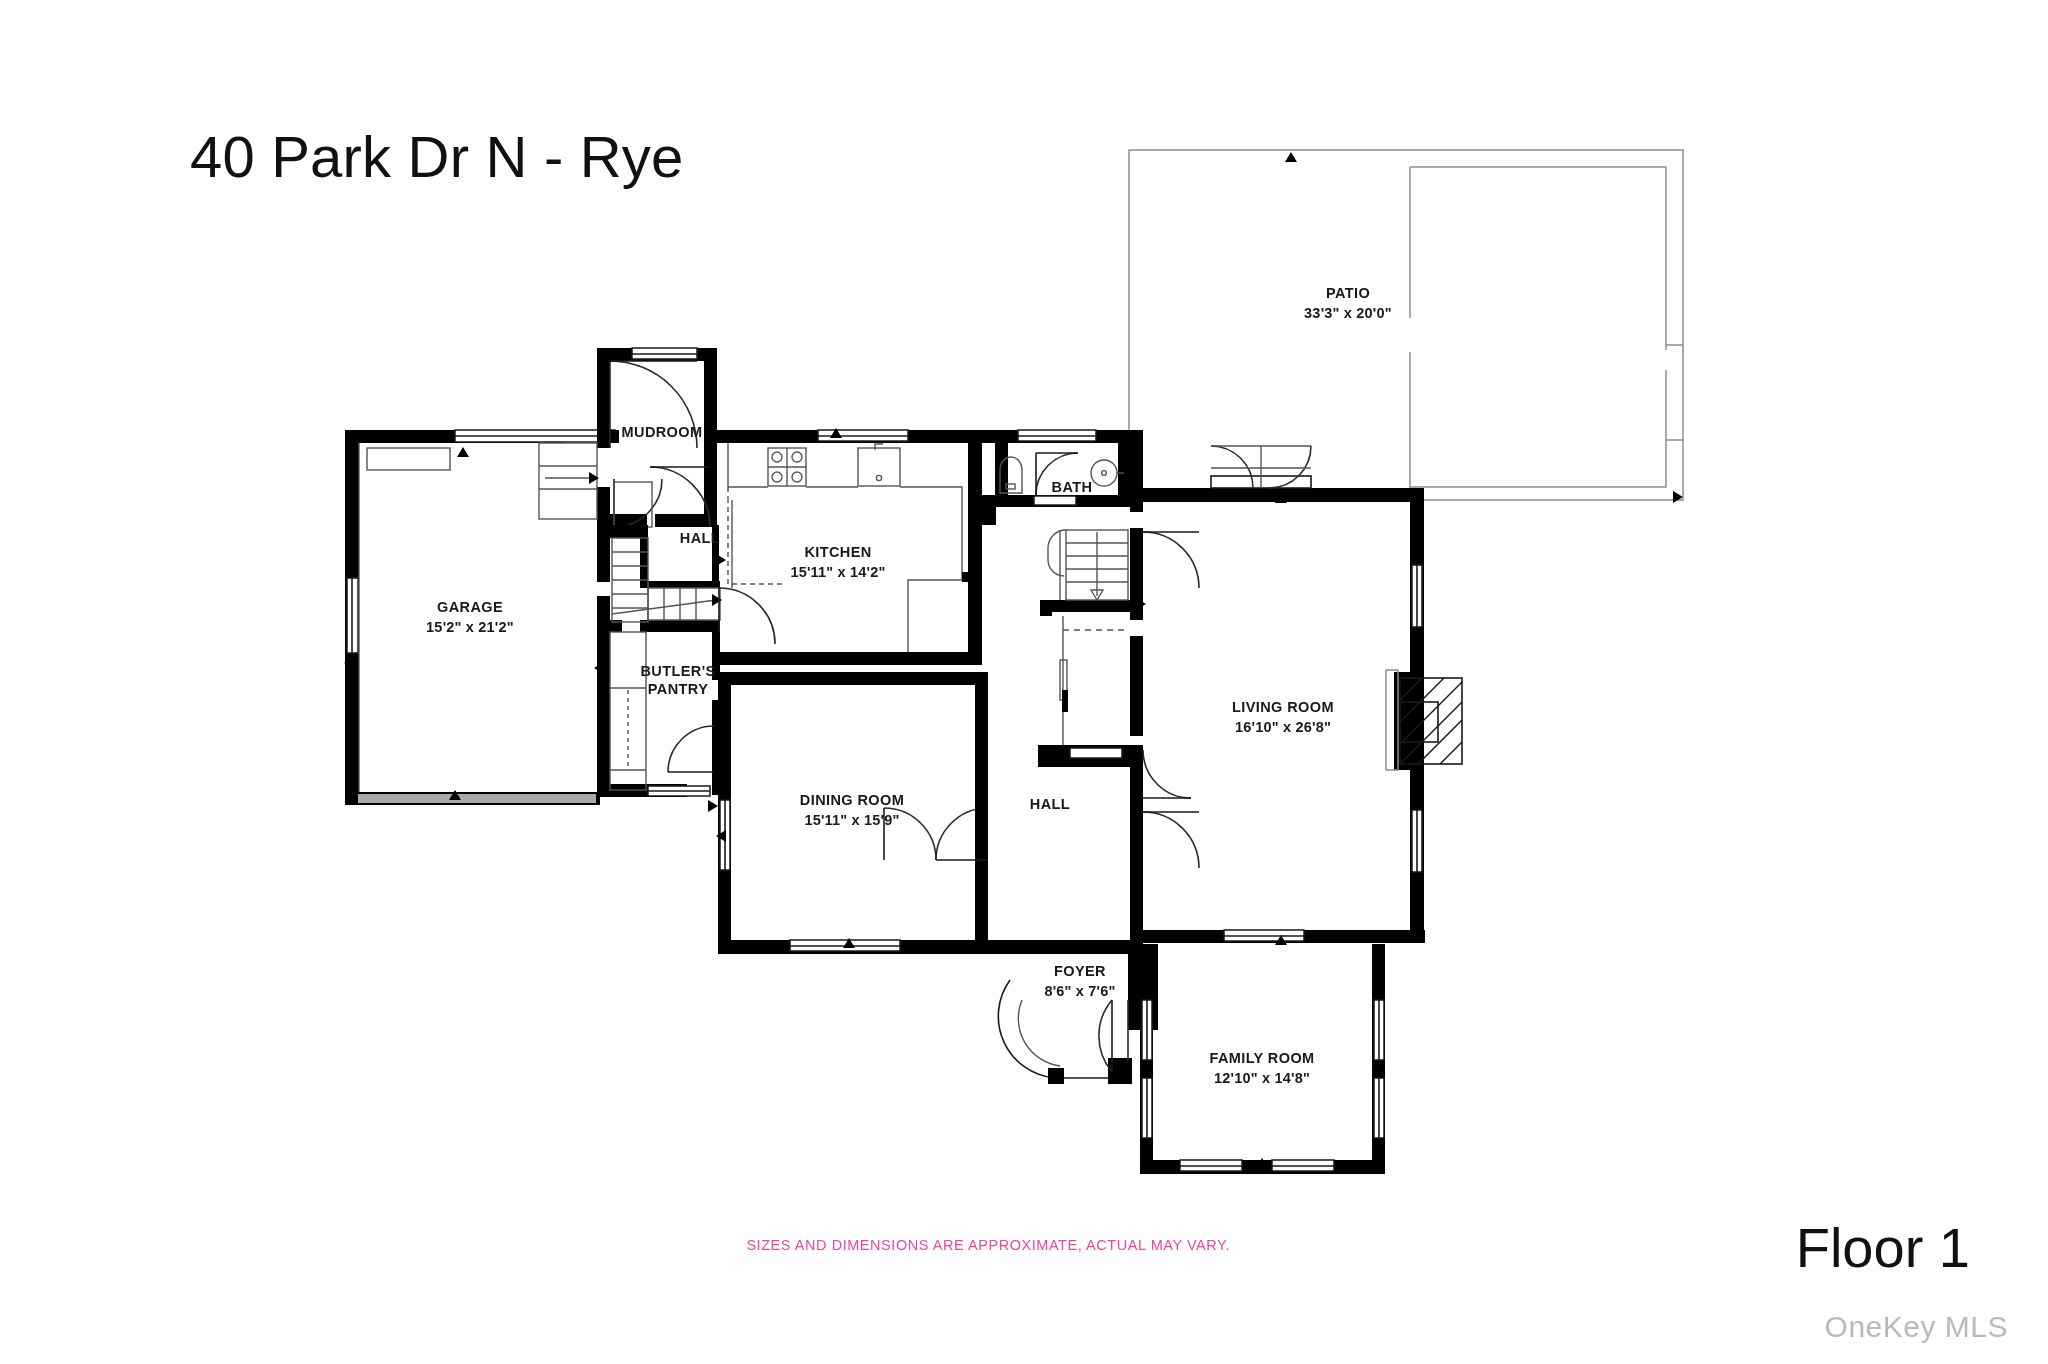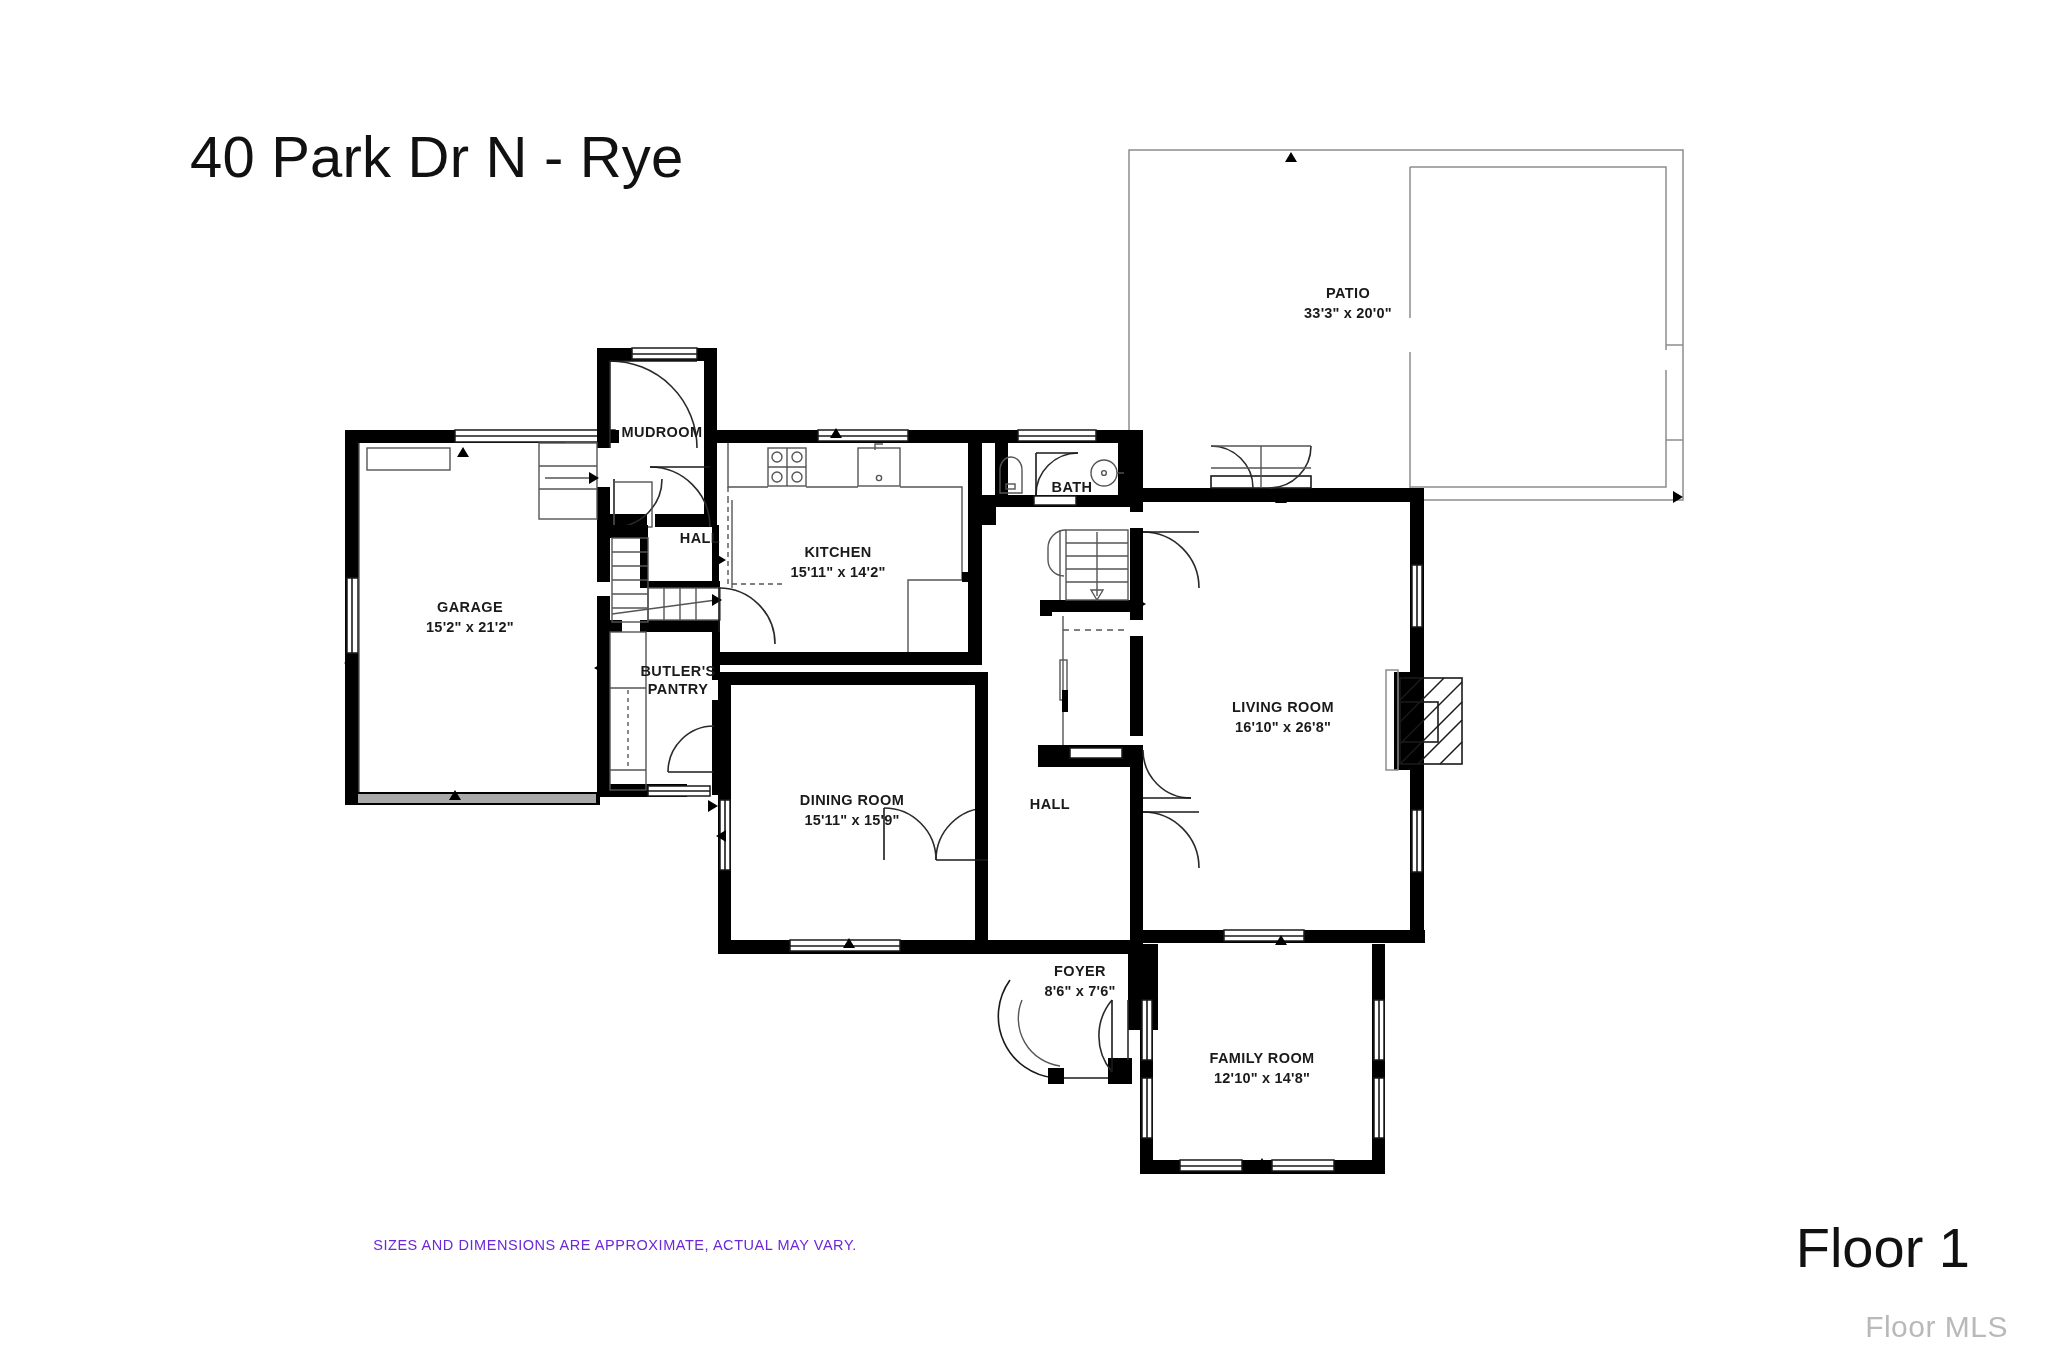--- a/index.html
+++ b/index.html
@@ -37,24 +37,24 @@
     font-size: 56px;
     font-weight: 400;
     color: #111111;
     white-space: nowrap;
   }
   .disclaimer-text {
     position: absolute;
     left: 0;
     top: 1237px;
     width: 1230px;
-    text-align: center;
+    text-align: right;
     font-size: 14.5px;
     letter-spacing: 0.55px;
-    color: #6d28d9;
+    color: #ec4899;
     white-space: nowrap;
   }
   .watermark-text {
     position: absolute;
     right: 40px;
     bottom: 20px;
     font-size: 30px;
     color: #b9b9b9;
     letter-spacing: 0.5px;
     white-space: nowrap;
@@ -419,15 +419,15 @@
 
     <g>
       <rect class="wall" x="982" y="430" width="14" height="13"></rect>
       <rect class="wall" x="982" y="495" width="14" height="30"></rect>
       <rect class="wall" x="1118" y="495" width="25" height="12"></rect>
     </g>
   </svg>
 
   <div class="disclaimer-text">SIZES AND DIMENSIONS ARE APPROXIMATE, ACTUAL MAY VARY.</div>
   <div class="floor-text">Floor 1</div>
-  <div class="watermark-text">Floor MLS</div>
+  <div class="watermark-text">OneKey MLS</div>
 
 </div>
 
 </body></html>

